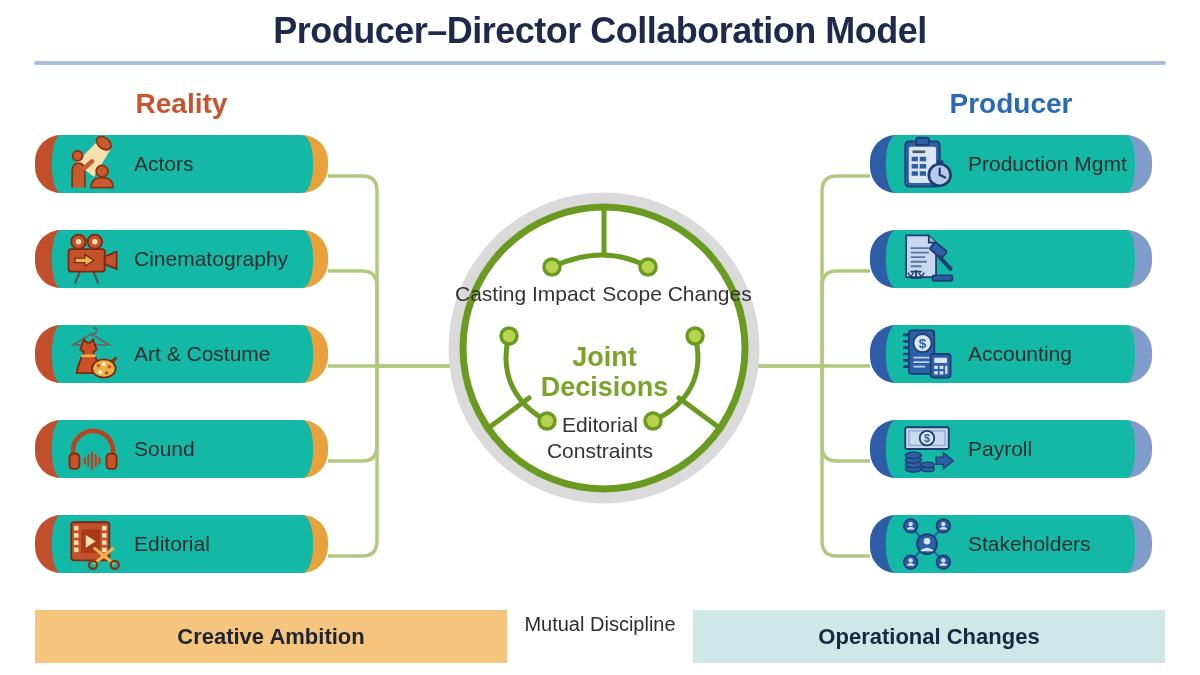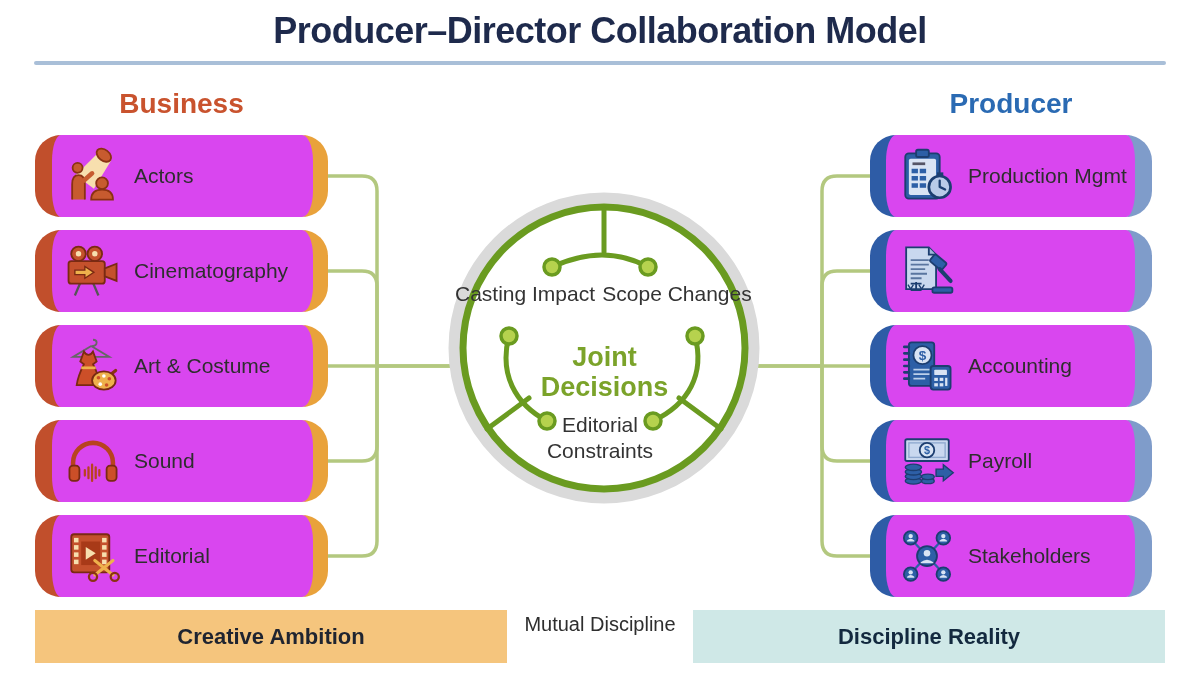--- a/index.html
+++ b/index.html
@@ -15,21 +15,21 @@
     position:absolute;top:61px;left:34px;width:1132px;height:4px;
     background:#a9bfd8;border-radius:3px;
   }
   .col-header{
     position:absolute;top:88px;font-size:28px;font-weight:bold;text-align:center;
   }
   .col-header.director{left:35px;width:293px;color:#c9532e;}
   .col-header.producer{left:870px;width:282px;color:#2a6ab3;}
 
   .card{
-    position:absolute;height:82px;background:#d946ef;display:flex;align-items:center;
+    position:absolute;height:58px;background:#14b8a6;display:flex;align-items:center;
     box-sizing:border-box;
     border-radius:26px;
   }
   .card.left{
     left:35px;width:293px;
     border-left:17px solid #c14f2c;border-right:15px solid #e9a23b;
   }
   .card.right{
     left:870px;width:282px;
     border-left:16px solid #2e5ca6;border-right:17px solid #7f9cca;
@@ -66,21 +66,21 @@
   }
 </style>
 </head>
 <body>
 
 <div class="stage">
 
   <div class="title">Producer–Director Collaboration Model</div>
   <div class="divider"></div>
 
-  <div class="col-header director">Business</div>
+  <div class="col-header director">Reality</div>
   <div class="col-header producer">Producer</div>
 
   <svg class="connectors" viewBox="0 0 1200 675">
     <g fill="none" stroke="#b3c87f" stroke-width="3.5">
 
       <path d="M328 176 H362 Q377 176 377 191 V366"></path>
       <path d="M328 271 H362 Q377 271 377 286 V366"></path>
       <path d="M328 366 H455"></path>
       <path d="M328 461 H362 Q377 461 377 446 V366"></path>
       <path d="M328 556 H362 Q377 556 377 541 V366"></path>
@@ -313,16 +313,16 @@
   <div class="cnode casting">Casting Impact</div>
   <div class="cnode scope">Scope Changes</div>
   <div class="cnode editorial">Editorial Constraints</div>
   <div class="joint">Joint Decisions</div>
 
   <div class="footer-bar creative">
     <span>Creative Ambition</span>
   </div>
   <div class="mutual">Mutual Discipline</div>
   <div class="footer-bar operational">
-    <span>Discipline Reality</span>
+    <span>Operational Changes</span>
   </div>
 
 </div>
 
 </body></html>

